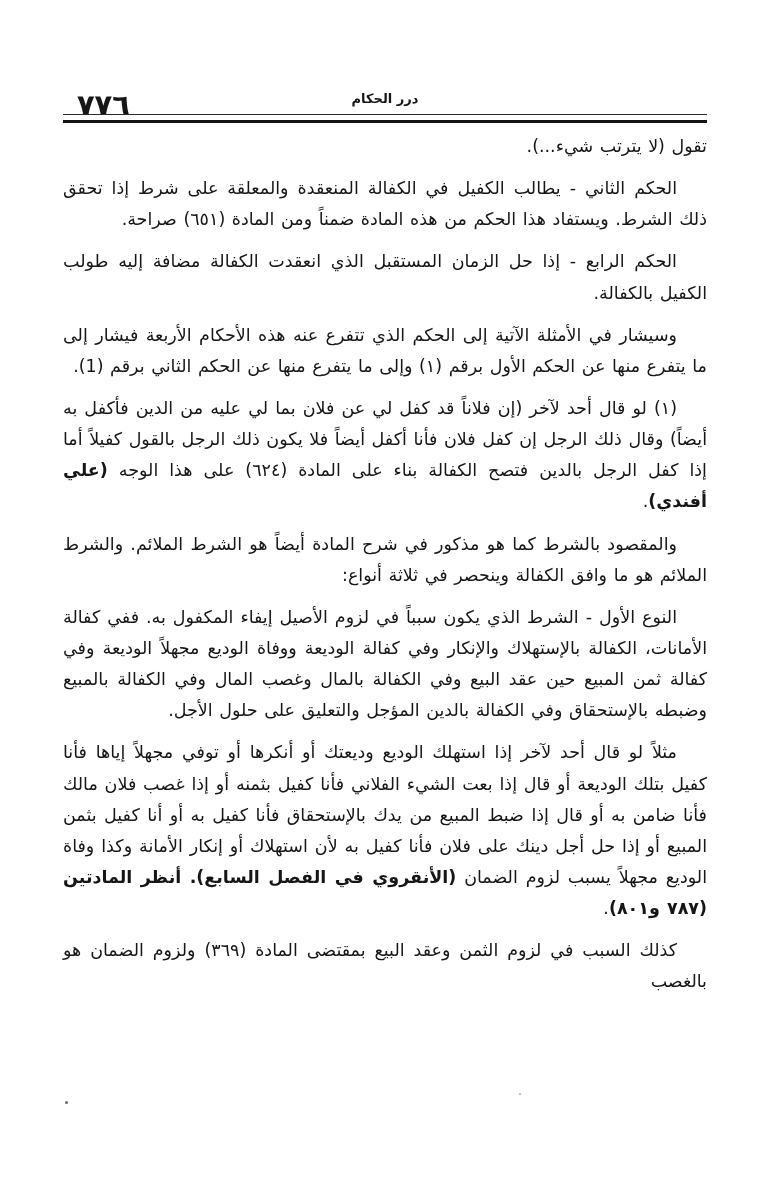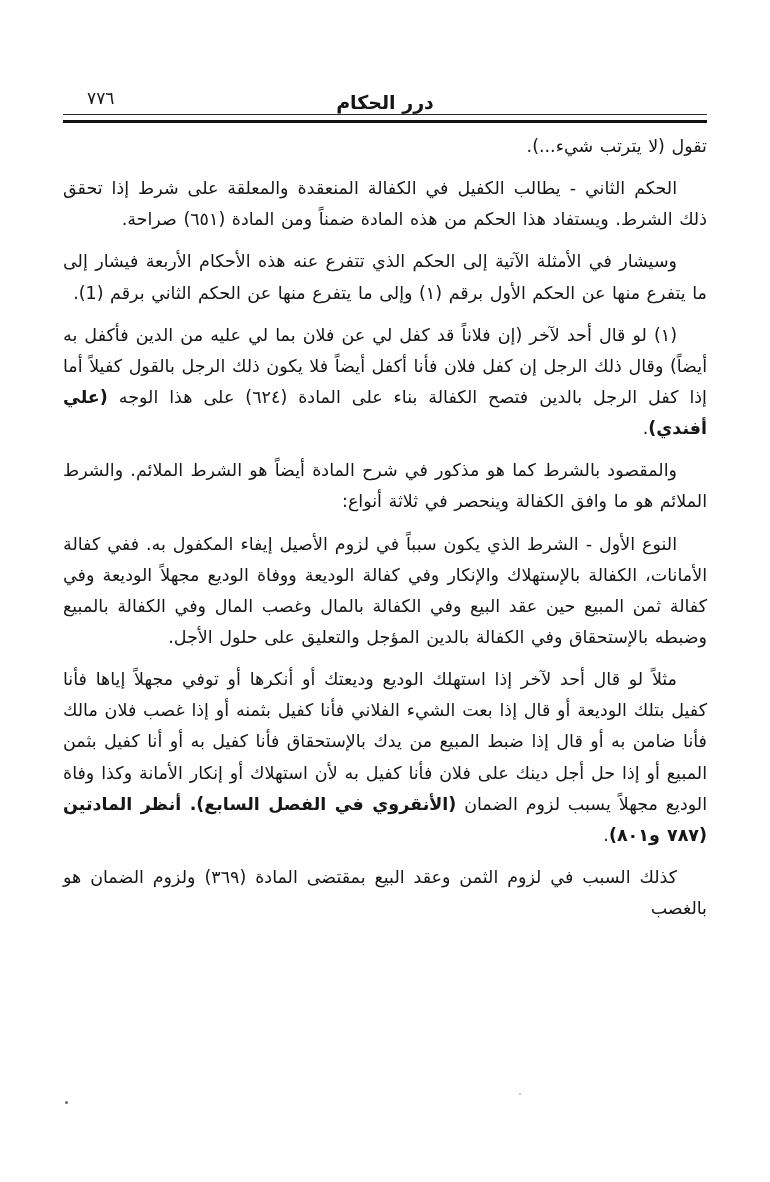--- a/index.html
+++ b/index.html
@@ -22,33 +22,33 @@
     top: 88px;
     left: 63px;
     width: 644px;
     height: 26px;
   }
   .page-number {
     position: absolute;
     right: 577px; 
     left: 24px;
     top: 0;
-    font-size: 17px;
-    font-weight: 400;
+    font-size: 29px;
+    font-weight: 700;
     letter-spacing: 1px;
     text-align: left;
     direction: rtl;
   }
   .header-title {
     position: absolute;
     left: 0;
     right: 0;
     top: 3px;
     text-align: center;
-    font-size: 19px;
+    font-size: 13px;
     font-weight: 700;
     direction: rtl;
   }
   .header-rule {
     position: absolute;
     top: 114px;
     left: 63px;
     width: 644px;
     height: 5px;
     border-top: 1.5px solid #2b2b2b;
@@ -88,20 +88,21 @@
 
 <div class="page">
   <div class="page-header">
     <span class="page-number">٧٧٦</span>
     <span class="header-title">درر الحكام</span>
   </div>
   <div class="header-rule"></div>
   <main class="text-block">
       <p class="no-indent"><span>تقول (لا يترتب شيء...).</span></p>
       <p><span>الحكم الثاني - يطالب الكفيل في الكفالة المنعقدة والمعلقة على شرط إذا تحقق ذلك الشرط. ويستفاد هذا الحكم من هذه المادة ضمناً ومن المادة (٦٥١) صراحة.</span></p>
+      <p><span>الحكم الرابع - إذا حل الزمان المستقبل الذي انعقدت الكفالة مضافة إليه طولب الكفيل بالكفالة.</span></p>
       <p><span>وسيشار في الأمثلة الآتية إلى الحكم الذي تتفرع عنه هذه الأحكام الأربعة فيشار إلى ما يتفرع منها عن الحكم الأول برقم (١) وإلى ما يتفرع منها عن الحكم الثاني برقم (1).</span></p>
       <p><span>(١) لو قال أحد لآخر (إن فلاناً قد كفل لي عن فلان بما لي عليه من الدين فأكفل به أيضاً) وقال ذلك الرجل إن كفل فلان فأنا أكفل أيضاً فلا يكون ذلك الرجل بالقول كفيلاً أما إذا كفل الرجل بالدين فتصح الكفالة بناء على المادة (٦٢٤) على هذا الوجه </span><span class="bold">(علي أفندي)</span><span>.</span></p>
       <p><span>والمقصود بالشرط كما هو مذكور في شرح المادة أيضاً هو الشرط الملائم. والشرط الملائم هو ما وافق الكفالة وينحصر في ثلاثة أنواع:</span></p>
       <p><span>النوع الأول - الشرط الذي يكون سبباً في لزوم الأصيل إيفاء المكفول به. ففي كفالة الأمانات، الكفالة بالإستهلاك والإنكار وفي كفالة الوديعة ووفاة الوديع مجهلاً الوديعة وفي كفالة ثمن المبيع حين عقد البيع وفي الكفالة بالمال وغصب المال وفي الكفالة بالمبيع وضبطه بالإستحقاق وفي الكفالة بالدين المؤجل والتعليق على حلول الأجل.</span></p>
       <p><span>مثلاً لو قال أحد لآخر إذا استهلك الوديع وديعتك أو أنكرها أو توفي مجهلاً إياها فأنا كفيل بتلك الوديعة أو قال إذا بعت الشيء الفلاني فأنا كفيل بثمنه أو إذا غصب فلان مالك فأنا ضامن به أو قال إذا ضبط المبيع من يدك بالإستحقاق فأنا كفيل به أو أنا كفيل بثمن المبيع أو إذا حل أجل دينك على فلان فأنا كفيل به لأن استهلاك أو إنكار الأمانة وكذا وفاة الوديع مجهلاً يسبب لزوم الضمان </span><span class="bold">(الأنقروي في الفصل السابع). أنظر المادتين (٧٨٧ و٨٠١)</span><span>.</span></p>
       <p><span>كذلك السبب في لزوم الثمن وعقد البيع بمقتضى المادة (٣٦٩) ولزوم الضمان هو بالغصب</span></p>
     </main>
   <div class="speck speck-1"></div>
   <div class="speck speck-2"></div>
 </div>

